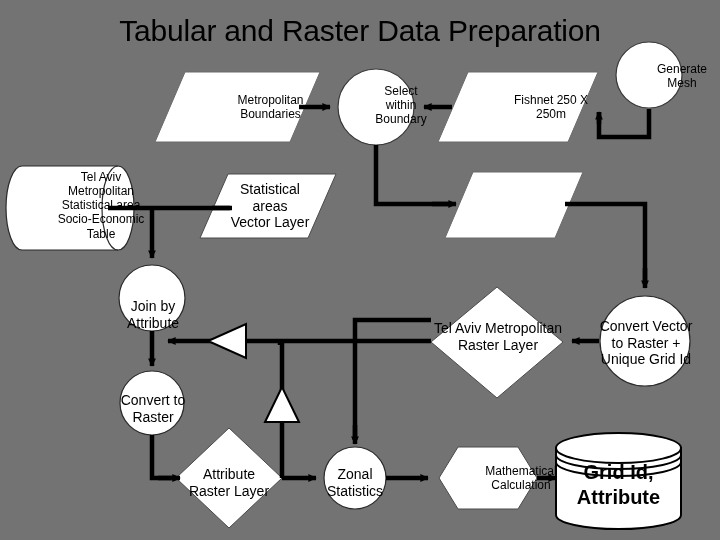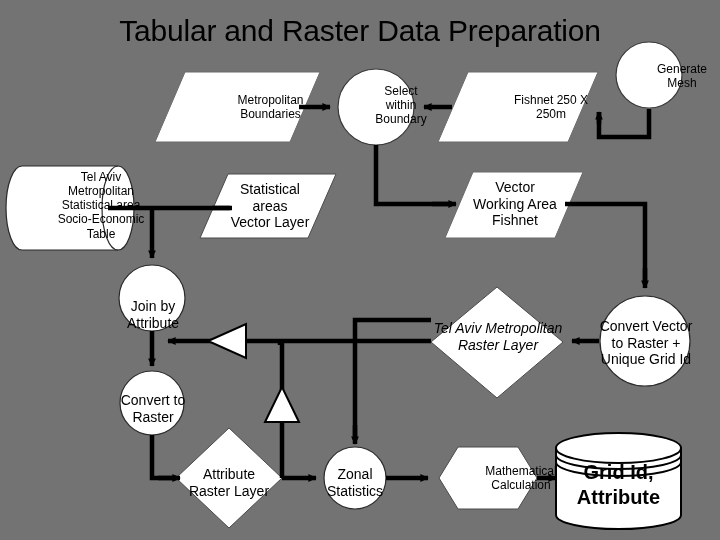--- a/index.html
+++ b/index.html
@@ -171,28 +171,25 @@
   <div class="shape-label lbl-sm" style="left:12px; top:170px; width:112px;">Tel Aviv
 Metropolitan
 Statistical area
 Socio-Economic
 Table</div>
 
   <div class="shape-label lbl-md" style="left:218px; top:181px; width:104px;">Statistical
 areas
 Vector Layer</div>
 
-  <div class="shape-label lbl-md" style="left:460px; top:179px; width:110px;">Vector
-Working Area
-Fishnet</div>
 
   <div class="shape-label lbl-md" style="left:118px; top:298px; width:70px;">Join by
 Attribute</div>
 
-  <div class="shape-label lbl-md" style="left:432px; top:320px; width:132px;font-style:italic;">Tel Aviv Metropolitan
+  <div class="shape-label lbl-md" style="left:432px; top:320px; width:132px;">Tel Aviv Metropolitan
 Raster Layer</div>
 
   <div class="shape-label lbl-md" style="left:116px; top:392px; width:74px;">Convert to
 Raster</div>
 
   <div class="shape-label lbl-md" style="left:592px; top:318px; width:108px;">Convert Vector
 to Raster +
 Unique Grid Id</div>
 
   <div class="shape-label lbl-md" style="left:176px; top:466px; width:106px;">Attribute

